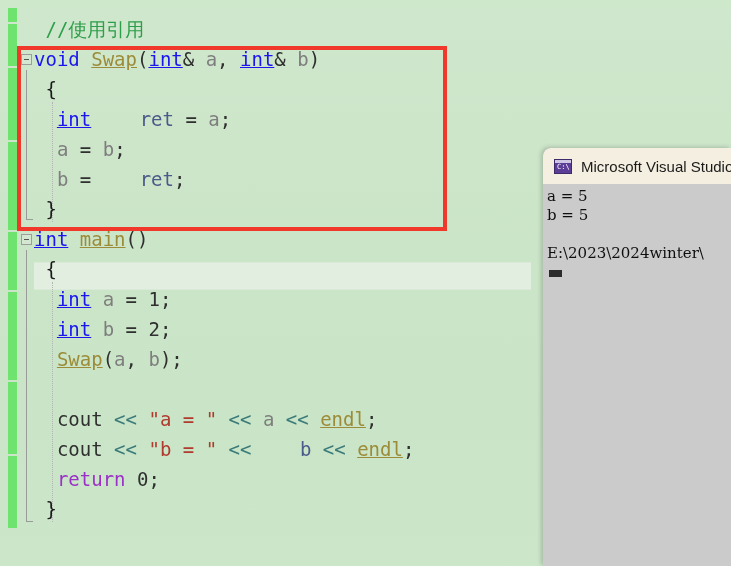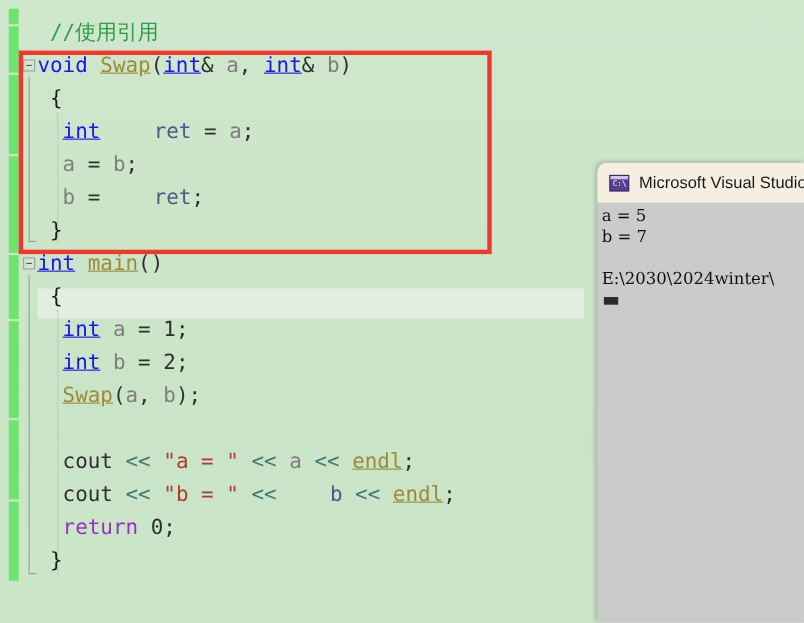--- a/index.html
+++ b/index.html
@@ -217,14 +217,14 @@
 </div>
 
 <div id="console-window">
   <div id="console-titlebar">
     <div id="console-icon">
       <div class="bar"></div>
       <div class="prompt">C:\</div>
     </div>
     <div id="console-title-text">Microsoft Visual Studio</div>
   </div>
-  <div id="console-body"><div>a = 5</div><div>b = 7</div><div class="blankline"></div><div>E:\2030\2024winter\</div><div id="console-cursor"></div></div>
+  <div id="console-body"><div>a = 5</div><div>b = 5</div><div class="blankline"></div><div>E:\2023\2024winter\</div><div id="console-cursor"></div></div>
 </div>
 
 </body></html>

